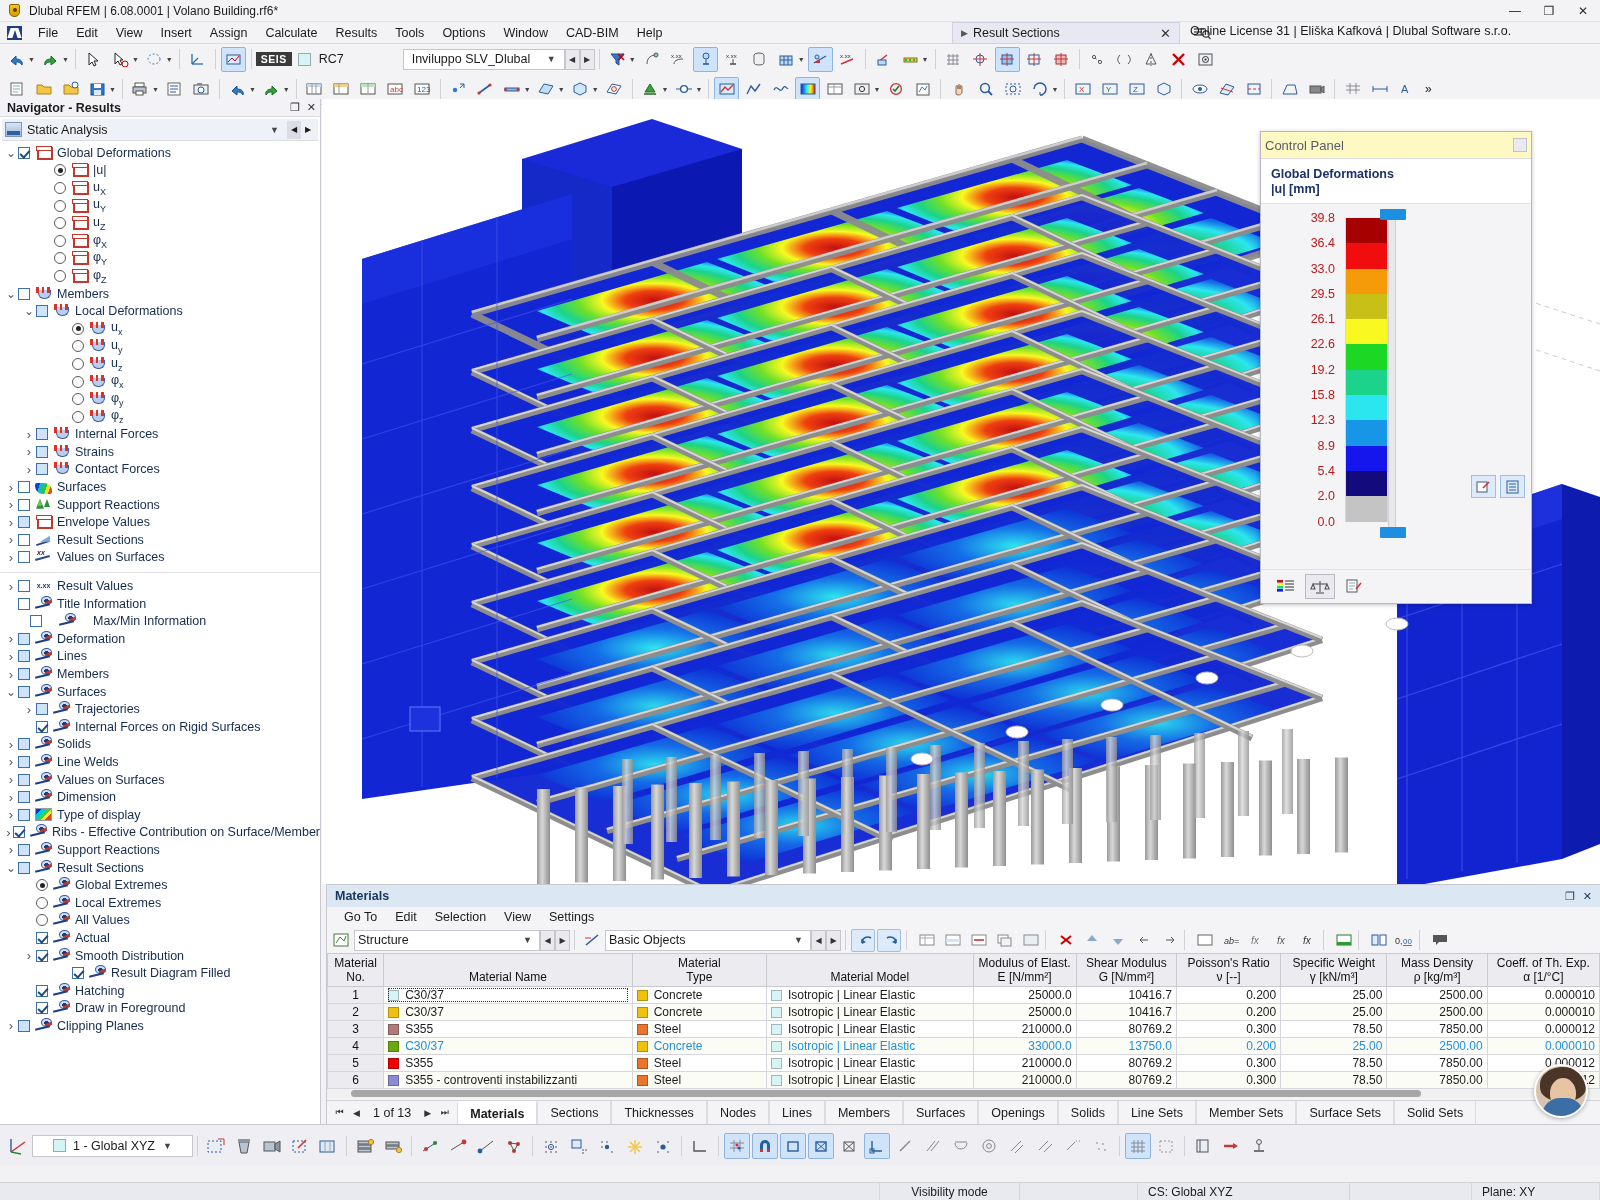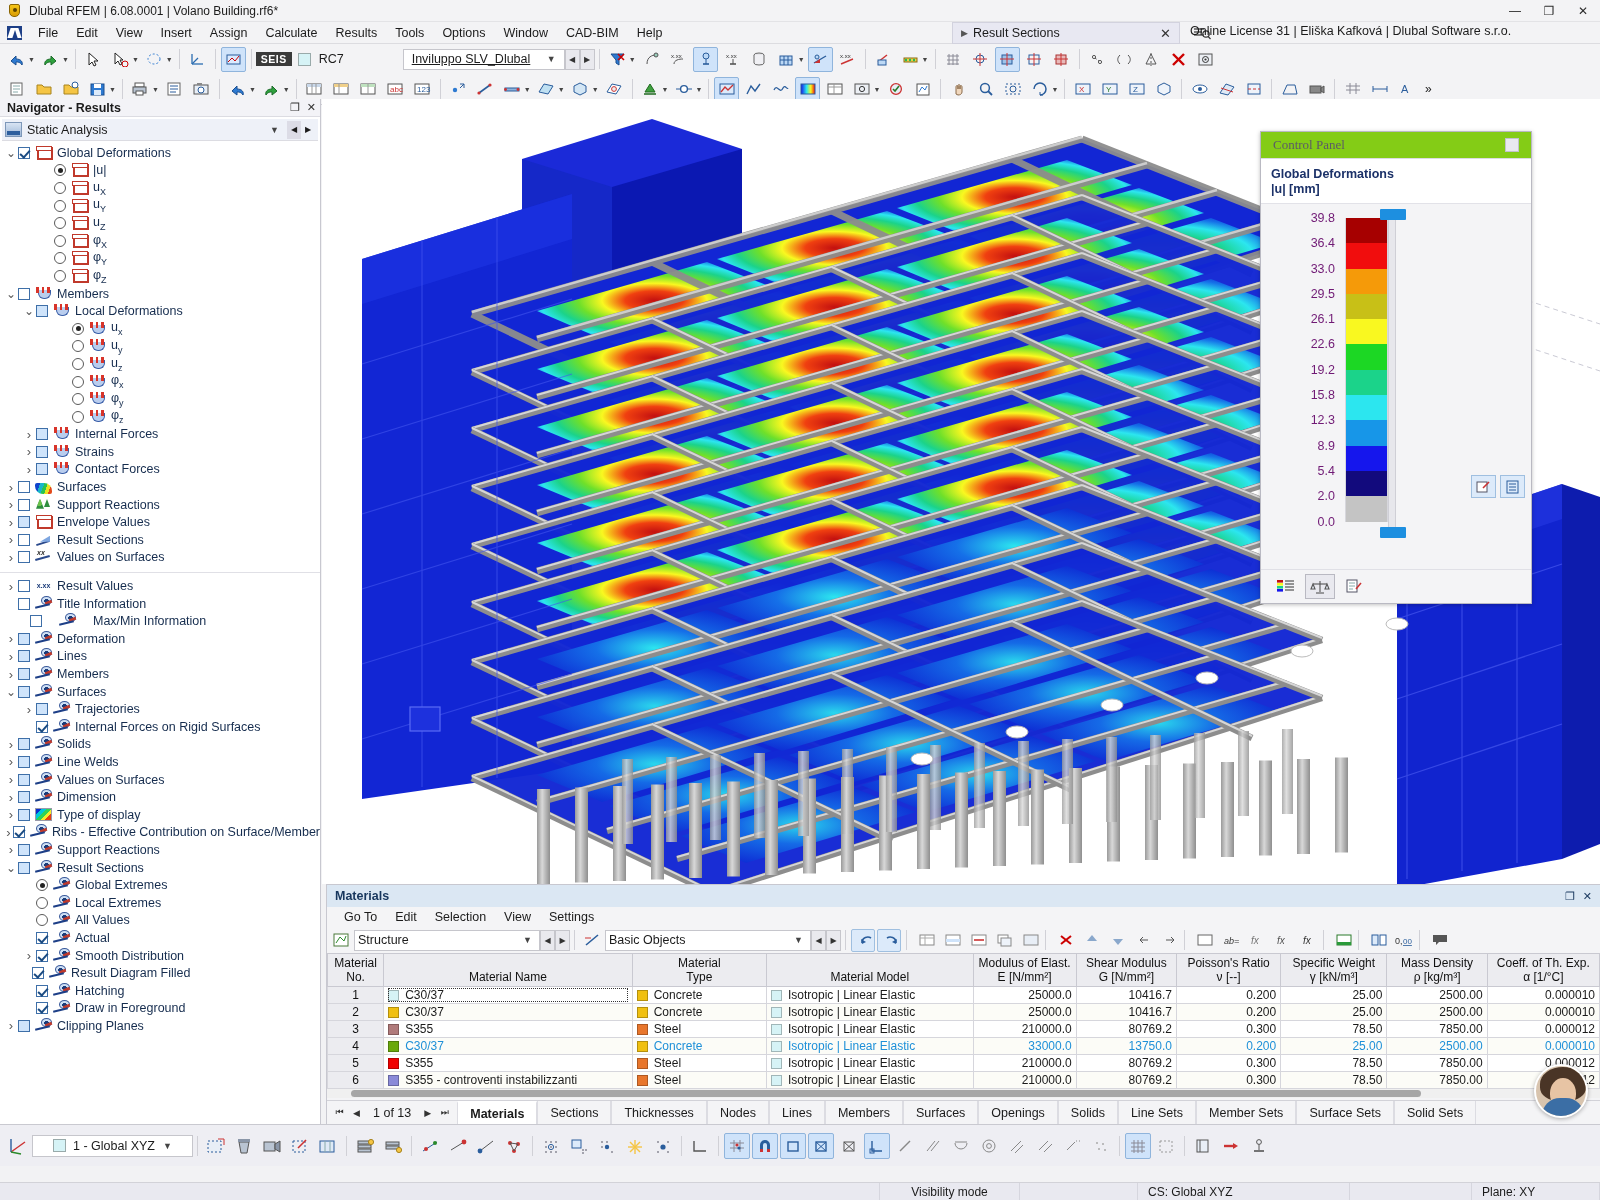--- a/index.html
+++ b/index.html
@@ -47,21 +47,21 @@
   .toolbars { background:#f3f3f5; border-bottom:1px solid #cfcfd6; }
   .trow { height:30px; display:flex; align-items:center; padding-left:3px; position:relative; }
   .tb { width:25px; height:25px; margin:0 1px; border:1px solid transparent; border-radius:2px;
         display:flex; align-items:center; justify-content:center; position:relative; }
   .tb.on { background:#cfe3fa; border-color:#8fb4dc; }
   .tsep { width:1px; height:20px; background:#d0d0d6; margin:0 4px; }
   .caret { font-size:7px; color:#444; margin-left:-2px; margin-right:2px; }
 
   .cbo { height:21px; border:1px solid #c6c6cc; background:#fff; display:flex; align-items:center;
          font-size:12.5px; padding:0 4px; }
-  .cbo .cv { flex:1; padding-left:4px;text-decoration:underline; }
+  .cbo .cv { flex:1; padding-left:4px; }
   .cbo .dd { font-size:9px; color:#444; padding:0 4px; }
   .seis { background:#3a3a3a; color:#fff; font-size:10.5px; font-weight:bold; padding:1px 5px; letter-spacing:.5px;}
   .swatch { width:13px; height:13px; border:1px solid #9aa; display:inline-block; }
   .navbtn { width:15px; height:21px; background:#e9e9ee; border:1px solid #c6c6cc; display:flex;
             align-items:center; justify-content:center; font-size:8px; color:#333; }
 
   
   .nav { position:absolute; left:0; top:99px; width:321px; bottom:76px; background:#fff;
          border-right:1px solid #c8c8d0; display:flex; flex-direction:column; }
   .nav-head { height:18px; background:#f3f3f7; display:flex; align-items:center; padding:0 4px;
@@ -124,29 +124,29 @@
   .nfb { width:36px; height:26px; border:1px solid #c4c4cc; background:#eaeaef; margin-right:2px;
          display:flex; align-items:center; justify-content:center; }
   .nfb.sel { background:#fff; border-bottom-color:#fff; }
 
   
   .view { position:absolute; left:322px; top:99px; right:0; bottom:316px; background:#ffffff; overflow:hidden; }
 
   
   .cpanel { position:absolute; left:1260px; top:131px; width:272px; height:473px;
             background:#f4f4f6; border:1px solid #b9b9c2; box-shadow:0 1px 4px rgba(0,0,0,.25); }
-  .cp-title { height:27px; background:#84cc16; border-bottom:1px solid #dcdce2;
-              display:flex; align-items:center; padding:0 12px;font-family:Liberation Serif, serif; }
+  .cp-title { height:27px; background:#fef9c3; border-bottom:1px solid #dcdce2;
+              display:flex; align-items:center; padding:0 4px; }
   .cp-title .t { font-size:13px; color:#5b5b66; flex:1; }
   .cp-sub { padding:8px 10px 6px 10px; background:#fff; border-bottom:1px solid #e2e2e8; }
   .cp-sub div { font-size:12.5px; font-weight:bold; color:#1b3168; line-height:15px; }
   .cp-body { background:#f4f4f6; height:342px; position:relative; }
   .legend { position:absolute; left:22px; top:14px; width:210px; }
   .lg-row { display:flex; align-items:flex-start; height:25.3px; }
-  .lg-val { width:52px; text-align:right; font-size:12.5px; color:#701a75; transform:translateY(-7px); }
+  .lg-val { width:52px; text-align:right; font-size:12.5px; color:#b91c1c; transform:translateY(-7px); }
   .lg-col { width:43px; height:25.3px; margin-left:10px; border-left:1px solid #d7d7dd; border-right:1px solid #d7d7dd;}
   .slider { position:absolute; left:127px; top:8px; width:8px; height:323px; background:#e7e7ec; border:1px solid #cfcfd6;}
   .sl-h { position:absolute; left:-9px; width:26px; height:11px; background:#1d8fe0; border-radius:1px;}
   .cp-toolrow { position:absolute; right:6px; bottom:48px; display:flex; }
   .cp-tb { width:25px; height:23px; border:1px solid #9fbfe0; background:#dceafa; margin-left:4px;
            display:flex; align-items:center; justify-content:center; }
   .cp-tabs { position:absolute; left:0; bottom:0; width:100%; height:34px; background:#f4f4f6;
              border-top:1px solid #e0e0e6; display:flex; align-items:center; padding-left:10px; }
   .cp-tab { width:30px; height:25px; border:1px solid transparent; margin-right:4px;
             display:flex; align-items:center; justify-content:center; }
@@ -1125,21 +1125,21 @@
             <span class="tlbl">Actual</span>
           </div>
           <div class="trow2" style="padding-left: 22px;">
             <span class="exp" style="font-size: 13px;">›</span>
             <span class="cbx chk"></span>
             <span class="tic ic-eye">
               <i class="tail"></i>
             </span>
             <span class="tlbl">Smooth Distribution</span>
           </div>
-          <div class="trow2" style="padding-left: 18px;">
+          <div class="trow2" style="padding-left: 18px; margin-left: 40px;">
             <span class="exp">&nbsp;</span>
             <span class="cbx chk"></span>
             <span class="tic ic-eye">
               <i class="tail"></i>
             </span>
             <span class="tlbl">Result Diagram Filled</span>
           </div>
           <div class="trow2" style="padding-left: 22px;">
             <span class="exp">&nbsp;</span>
             <span class="cbx chk"></span>

